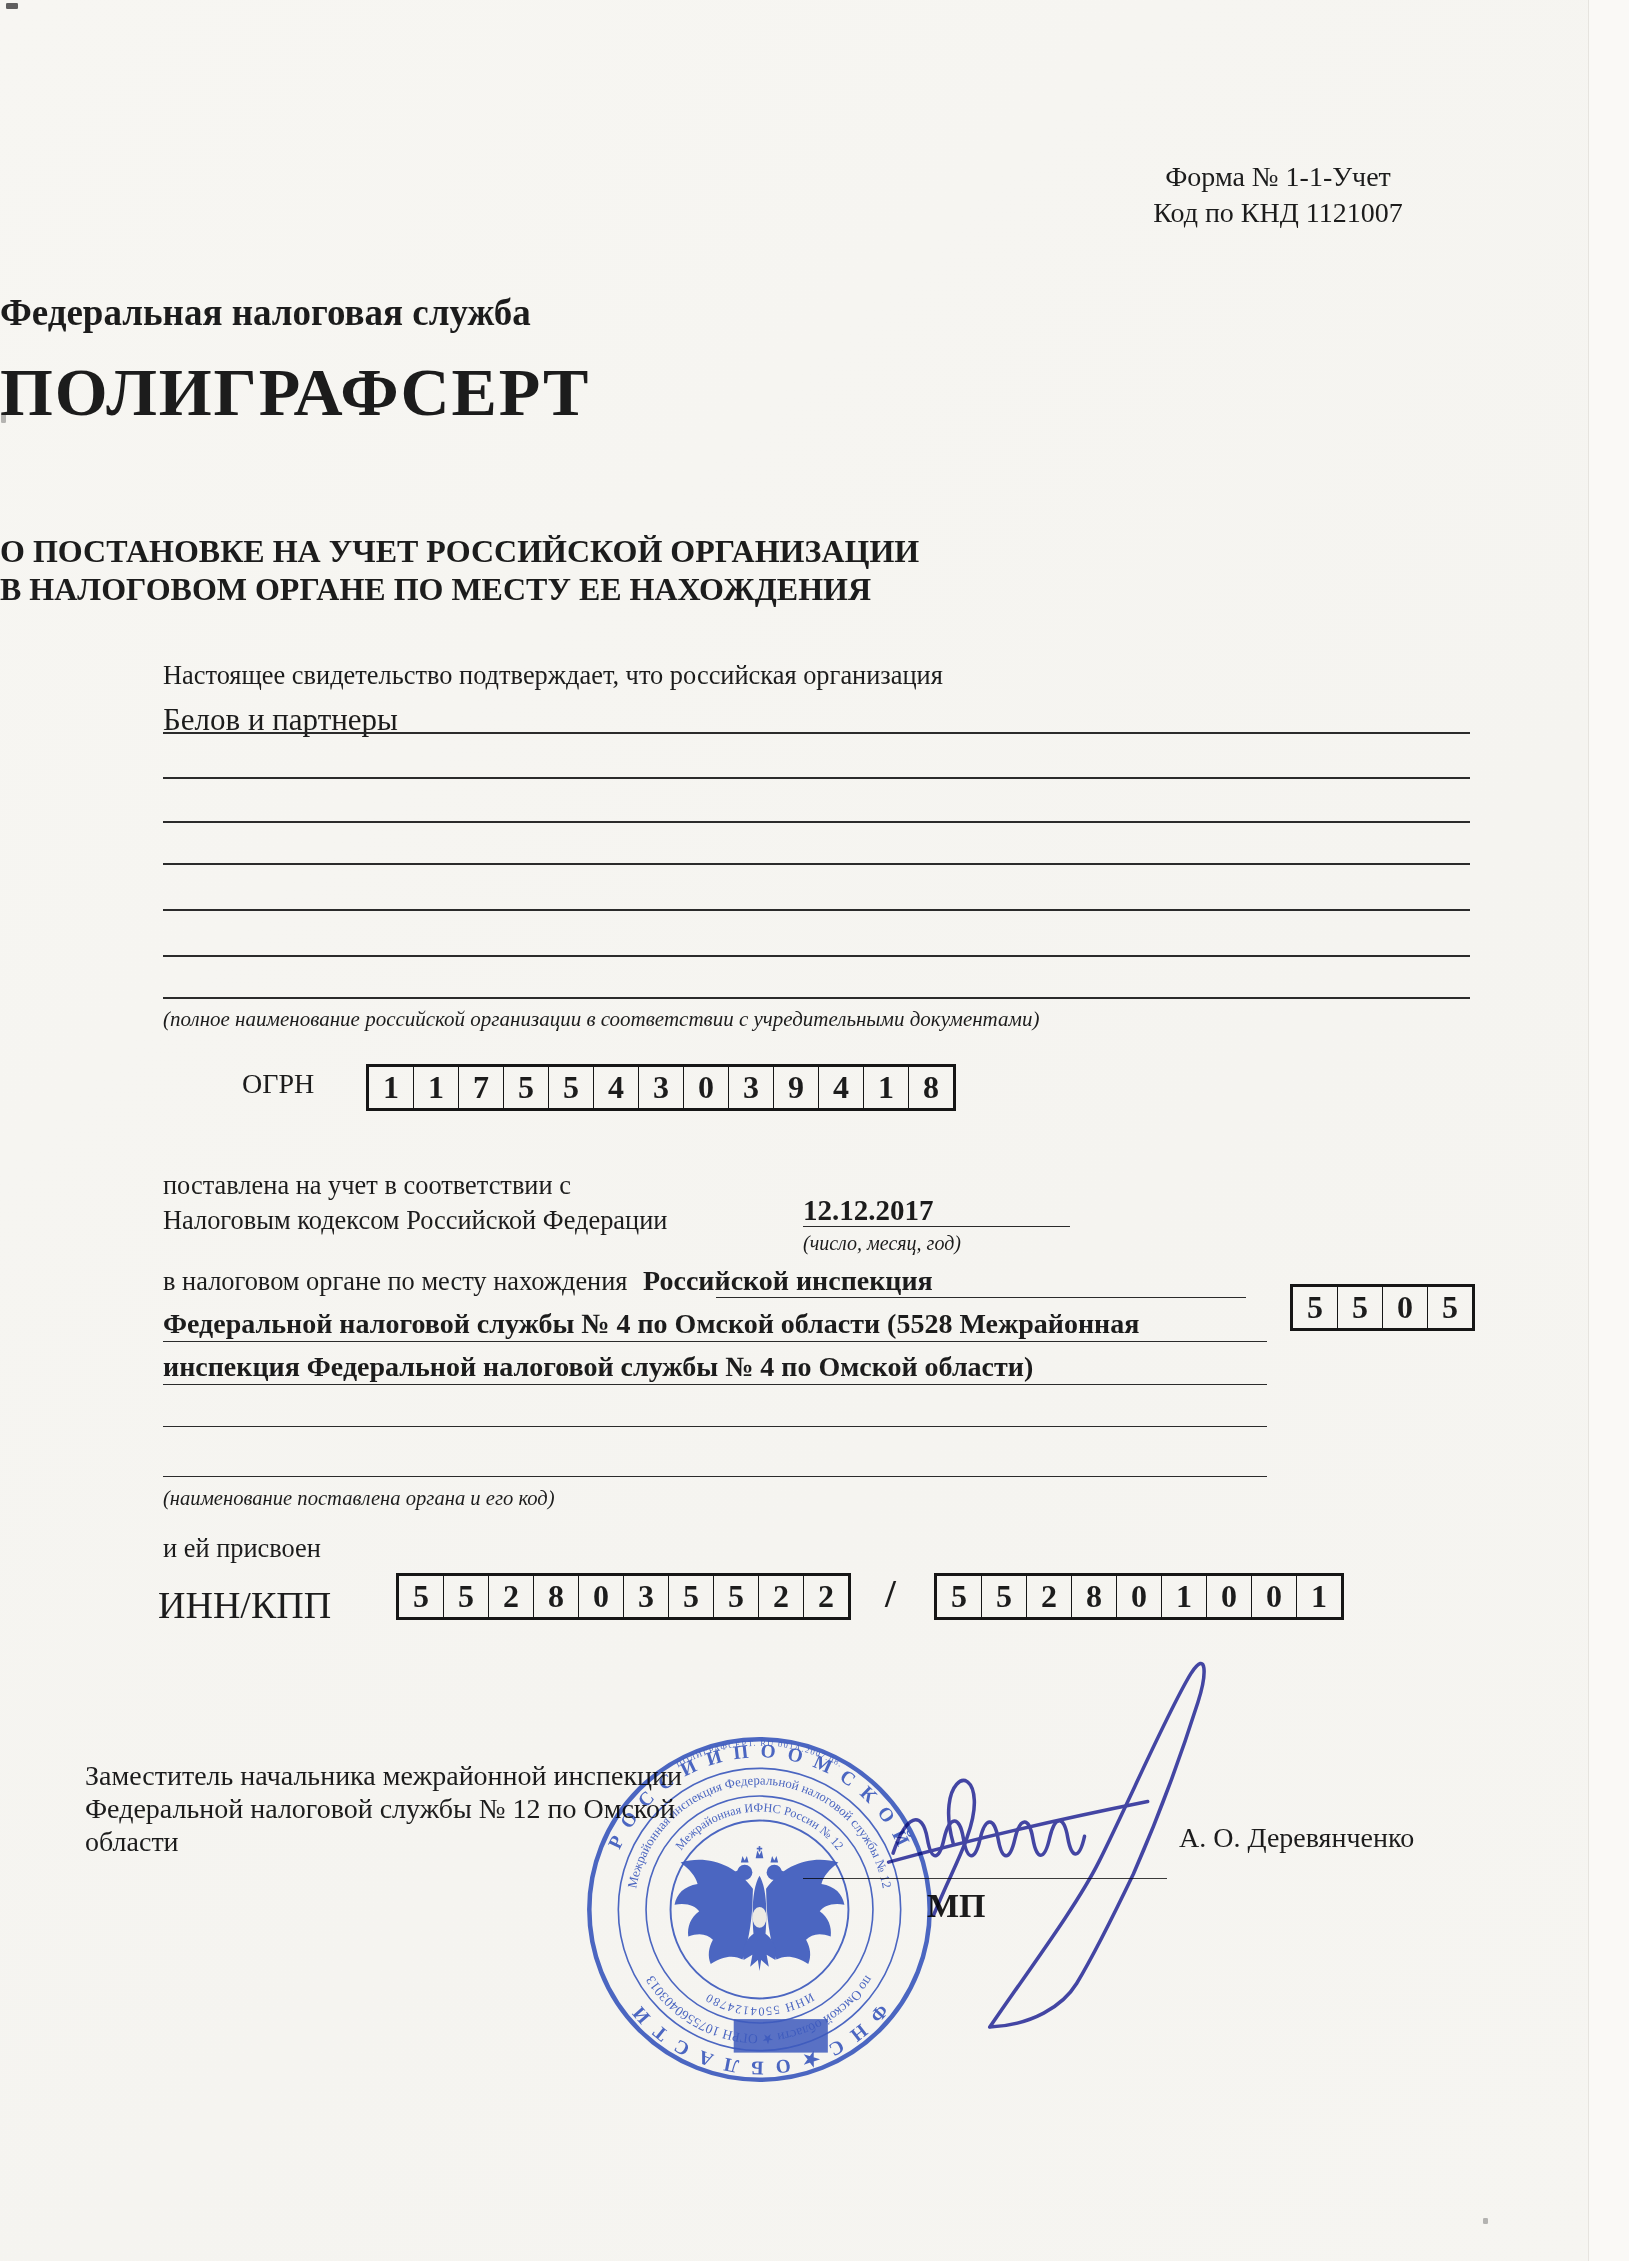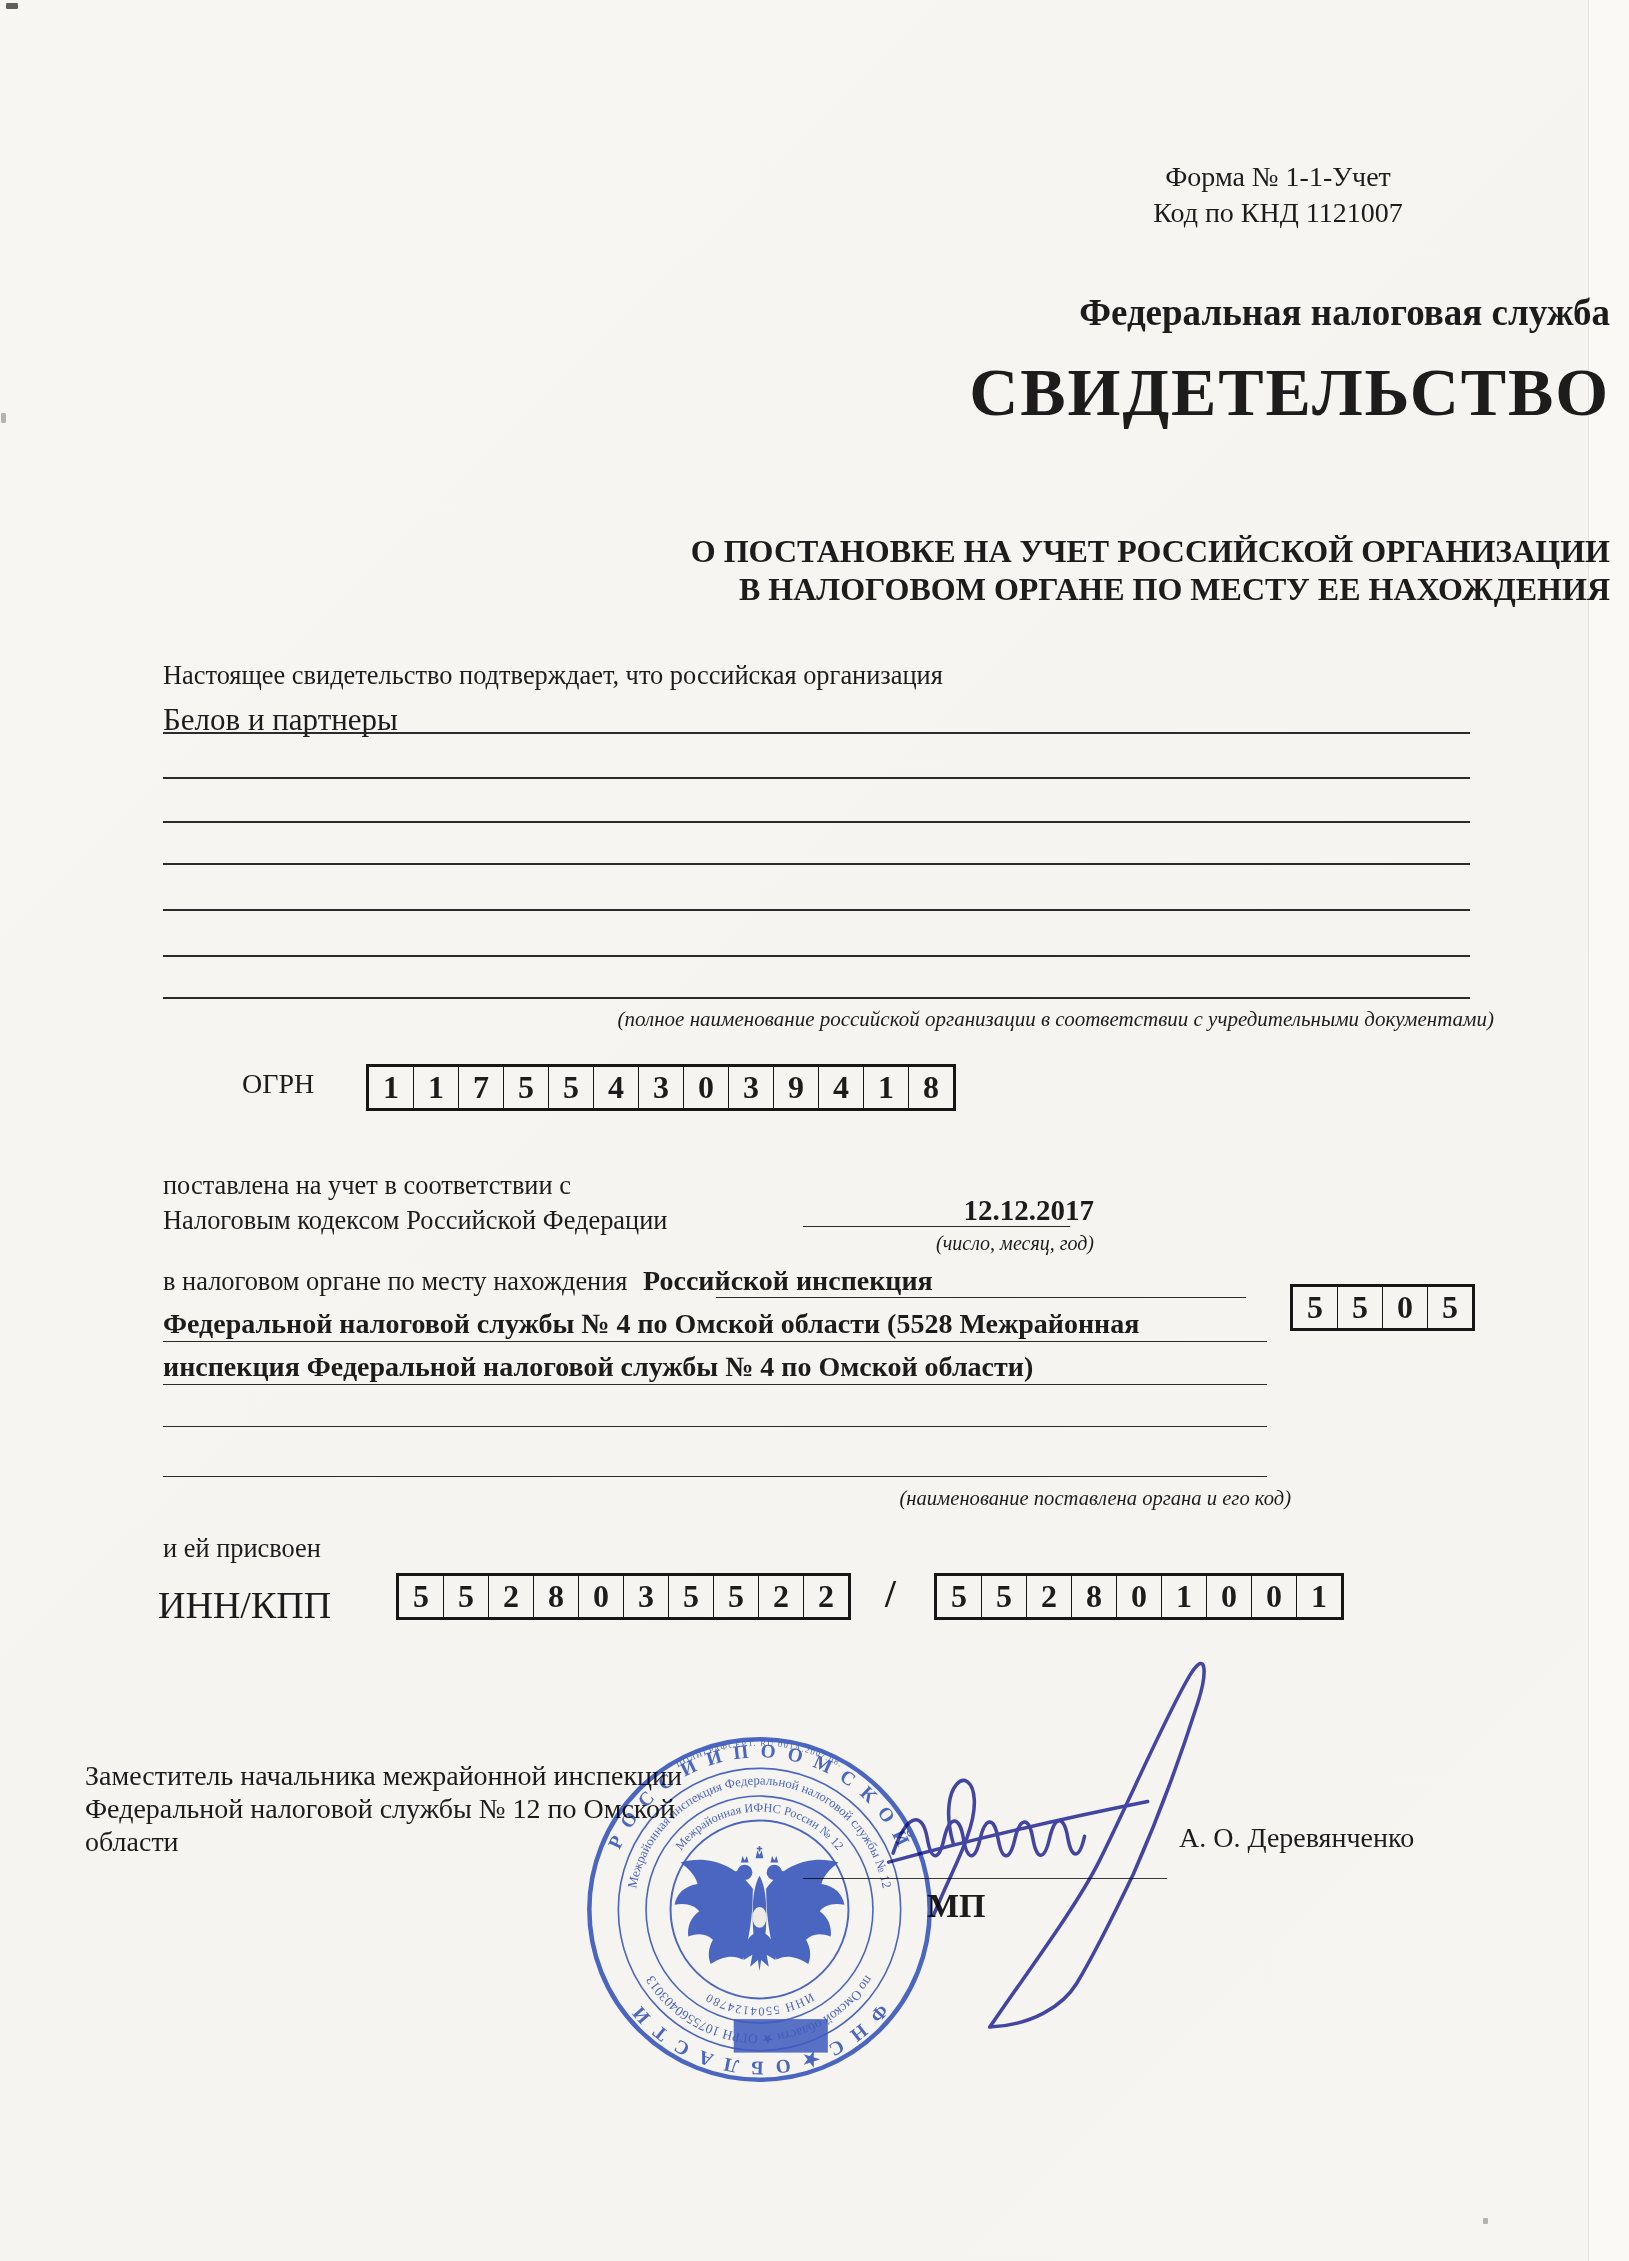--- a/index.html
+++ b/index.html
@@ -1,20 +1,20 @@
 <!DOCTYPE html>
 <html style="font-size:10.3px"><head>
 <meta charset="utf-8">
 <style>
   html,body{margin:0;padding:0;background:#d8d6d2;}
   .page{position:relative;width:1630px;height:2261px;margin:0 auto;
         background:linear-gradient(135deg,#f7f6f2 0%,#f5f4f0 60%,#f6f5f1 100%);
         overflow:hidden;font-family:"Liberation Serif","DejaVu Serif",serif;color:#1c1c1c;}
   .abs{position:absolute;white-space:nowrap;}
-  .ctr{text-align:right;white-space:normal;padding-left:24px;}
+  .ctr{text-align:left;white-space:normal;}
   .rule{position:absolute;height:1.9px;background:#2b2b2b;}
   .it{font-style:italic;}
   .b{font-weight:bold;}
   .digit-grid{position:absolute;display:flex;border:3.9px solid #161616;}
   .digit-cell{width:44px;height:41px;border-left:1.9px solid #161616;display:flex;
               align-items:center;justify-content:center;font-weight:bold;font-size:32px;
               font-family:"Liberation Serif","DejaVu Serif",serif;}
   .digit-cell:first-child{border-left:none;}
   .ink{mix-blend-mode:multiply;}
   .speck{position:absolute;background:#3a3a3a;border-radius:1.3px;}
@@ -30,21 +30,21 @@
   <div class="speck" style="left:1.3px;top:413px;width:4.5px;height:10.3px;opacity:.35;"></div>
   <div class="speck" style="left:1483px;top:2218px;width:5.2px;height:5.8px;opacity:.35;"></div>
   <div class="edge"></div>
 
   <div class="abs" style="left:1096px;top:159px;width:364px;text-align:center;font-size:28px;line-height:1.3;">
     <div>Форма № 1-1-Учет</div>
     <div>Код по КНД 1121007</div>
   </div>
 
   <div class="abs ctr b" style="left:0px;top:291px;width:1586px;font-size:37px;">Федеральная налоговая служба</div>
-  <div class="abs ctr b" style="left:0px;top:353px;width:1586px;font-size:68px;letter-spacing:1.9px;">СВИДЕТЕЛЬСТВО</div>
+  <div class="abs ctr b" style="left:0px;top:353px;width:1586px;font-size:68px;letter-spacing:1.9px;">ПОЛИГРАФСЕРТ</div>
 
   <div class="abs ctr b" style="left:0px;top:533px;width:1586px;font-size:32px;">О ПОСТАНОВКЕ НА УЧЕТ РОССИЙСКОЙ ОРГАНИЗАЦИИ</div>
   <div class="abs ctr b" style="left:0px;top:571px;width:1586px;font-size:32px;">В НАЛОГОВОМ ОРГАНЕ  ПО МЕСТУ ЕЕ НАХОЖДЕНИЯ</div>
 
   <div class="abs" style="left:163px;top:660px;font-size:26.4px;">Настоящее свидетельство подтверждает, что российская организация</div>
   <div class="abs" style="left:163px;top:702px;font-size:31px;">Белов и партнеры</div>
 
   <div class="rule" style="left:163px;top:732px;width:1307px;"></div>
   <div class="rule" style="left:163px;top:777px;width:1307px;"></div>
   <div class="rule" style="left:163px;top:821px;width:1307px;"></div>

